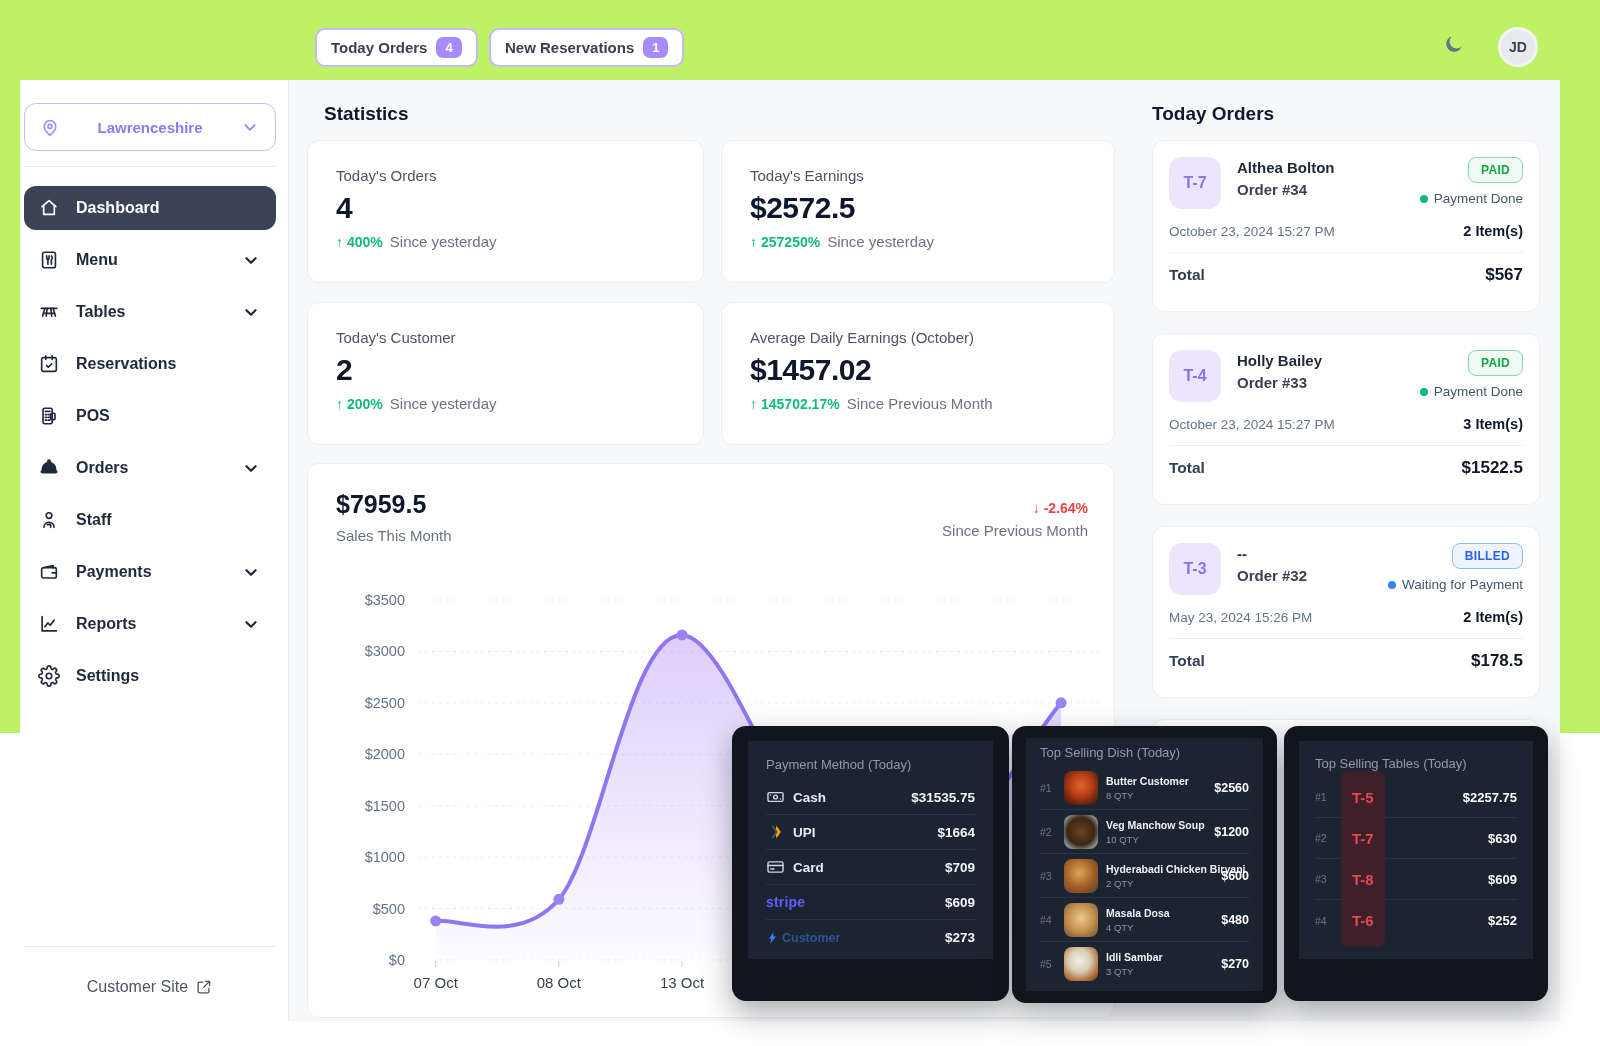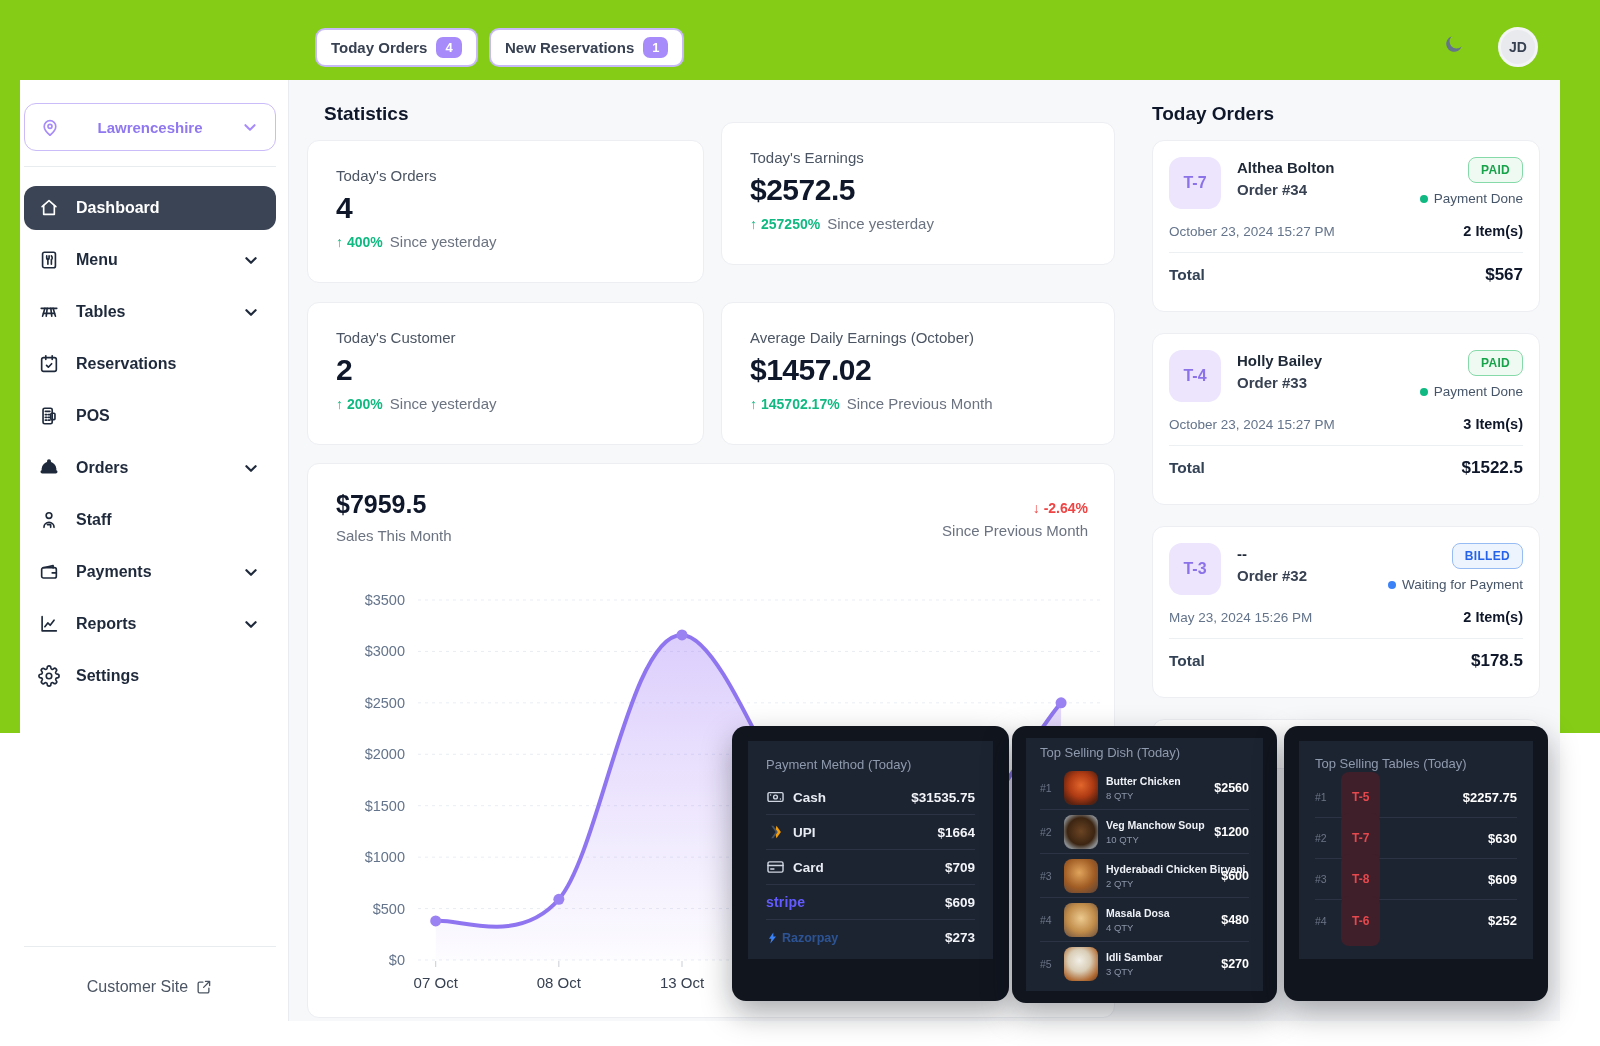--- a/index.html
+++ b/index.html
@@ -1,17 +1,17 @@
 <!DOCTYPE html>
 <html><head>
 <meta charset="utf-8">
 <style>
   * { margin:0; padding:0; box-sizing:border-box; }
   html,body { width:1600px; height:1046px; background:#ffffff; font-family:"Liberation Sans", sans-serif; overflow:hidden; }
-  #app { position:relative; width:1600px; height:733px; background:#84cc16; }
+  #app { position:relative; width:1600px; height:733px; background:#bef264; }
 
   
   #content-bg { position:absolute; left:289px; top:80px; width:1271px; height:941px; background:#f7f8fa; }
   #v-sep { position:absolute; left:288px; top:80px; width:1px; height:941px; background:#e8ebef; }
   .hdr-btn { position:absolute; top:28px; height:39px; background:#fff; border:2px solid #c7b8f7; border-radius:10px;
              display:flex; align-items:center; gap:9px; padding:0 14px; cursor:pointer; }
   .hdr-btn .lbl { font-size:15px; font-weight:700; color:#374151; }
   .hdr-btn .cnt { background:#a78bfa; color:#fff; font-size:13px; font-weight:700; border-radius:7px; padding:3px 9px; }
   #btn-today-orders { left:315px; }
   #btn-new-res { left:489px; }
@@ -102,21 +102,21 @@
   .dish-row { display:flex; align-items:center; height:44px; border-bottom:1px solid #2b3344; gap:8px; }
   .dish-row:last-child { border-bottom:none; }
   .rank { font-size:10.5px; color:#6b7587; width:16px; flex:none; }
   .dish-img { width:34px; height:34px; border-radius:8px; flex:none; }
   .dish-info { flex:1; min-width:0; }
   .dish-name { font-size:10.5px; font-weight:700; color:#eef2f7; white-space:nowrap; }
   .dish-qty { font-size:9.5px; color:#8b96a9; margin-top:3px; }
   .dish-amt { font-size:12.5px; font-weight:700; color:#ffffff; flex:none; }
   .table-row { display:flex; align-items:center; height:41px; border-bottom:1px solid #2b3344; gap:10px; }
   .table-row:last-child { border-bottom:none; }
-  .tbl-badge { background:#3f1f2a; color:#e5484d; font-size:12px; font-weight:700; padding:18px 11px; border-radius:8px; }
+  .tbl-badge { background:#3f1f2a; color:#e5484d; font-size:15px; font-weight:700; padding:18px 11px; border-radius:8px; }
   .tbl-amt { margin-left:auto; font-size:13px; font-weight:700; color:#ffffff; }
   .rows-wrap { margin-top:6px; }
 </style>
 </head>
 <body>
 
 <div id="app">
   <div id="content-bg"></div>
   <div id="v-sep"></div>
 
@@ -300,21 +300,21 @@
   <div id="stat-cards">
       <div class="stat-card" style="left: 307px; top: 140px; width: 397px; height: 143px;">
         <div class="stat-label">Today's Orders</div>
         <div class="stat-value">4</div>
         <div class="stat-delta">
           <span class="arrow">↑</span>
           <span class="pct">400%</span>
           <span class="note">Since yesterday</span>
         </div>
       </div>
-      <div class="stat-card" style="left: 721px; top: 122px; width: 394px; height: 143px;">
+      <div class="stat-card" style="left: 721px; top: 140px; width: 394px; height: 143px;">
         <div class="stat-label">Today's Earnings</div>
         <div class="stat-value">$2572.5</div>
         <div class="stat-delta">
           <span class="arrow">↑</span>
           <span class="pct">257250%</span>
           <span class="note">Since yesterday</span>
         </div>
       </div>
       <div class="stat-card" style="left: 307px; top: 302px; width: 397px; height: 143px;">
         <div class="stat-label">Today's Customer</div>
@@ -490,37 +490,37 @@
             <span class="pay-amt">$609</span>
           </div>
           <div class="pay-row">
             <span class="pay-left">
               <span class="razorpay-logo">
                 <span class="icn" style="width:13px;height:13px">
                   <svg viewBox="0 0 24 24" width="13" height="13">
                     <path d="M13.5 2 5.5 13.5h4.4L8 22l10.5-12.8h-5z" fill="#3b82f6"></path>
                   </svg>
                 </span>
-                <span class="razorpay-text">Razorpay</span>
+                <span class="razorpay-text">Customer</span>
               </span>
             </span>
             <span class="pay-amt">$273</span>
           </div>
         </div>
     </div>
   </div>
   <div class="dark-panel" id="panel-dish">
     <div class="inner-card" id="dish-card">
       <div class="panel-title">Top Selling Dish (Today)</div>
       <div class="rows-wrap" id="dish-rows">
           <div class="dish-row">
             <span class="rank">#1</span>
             <span class="dish-img" style="background:radial-gradient(circle at 50% 42%, #e2662c 0%, #b13c14 45%, #5d2210 78%, #2e2724 100%)"></span>
             <span class="dish-info">
-              <div class="dish-name">Butter Chicken</div>
+              <div class="dish-name">Butter Customer</div>
               <div class="dish-qty">8 QTY</div>
             </span>
             <span class="dish-amt">$2560</span>
           </div>
           <div class="dish-row">
             <span class="rank">#2</span>
             <span class="dish-img" style="background:radial-gradient(circle at 50% 48%, #6b4423 0%, #3c2512 55%, #8a8d90 80%, #4a4d52 100%)"></span>
             <span class="dish-info">
               <div class="dish-name">Veg Manchow Soup</div>
               <div class="dish-qty">10 QTY</div>

